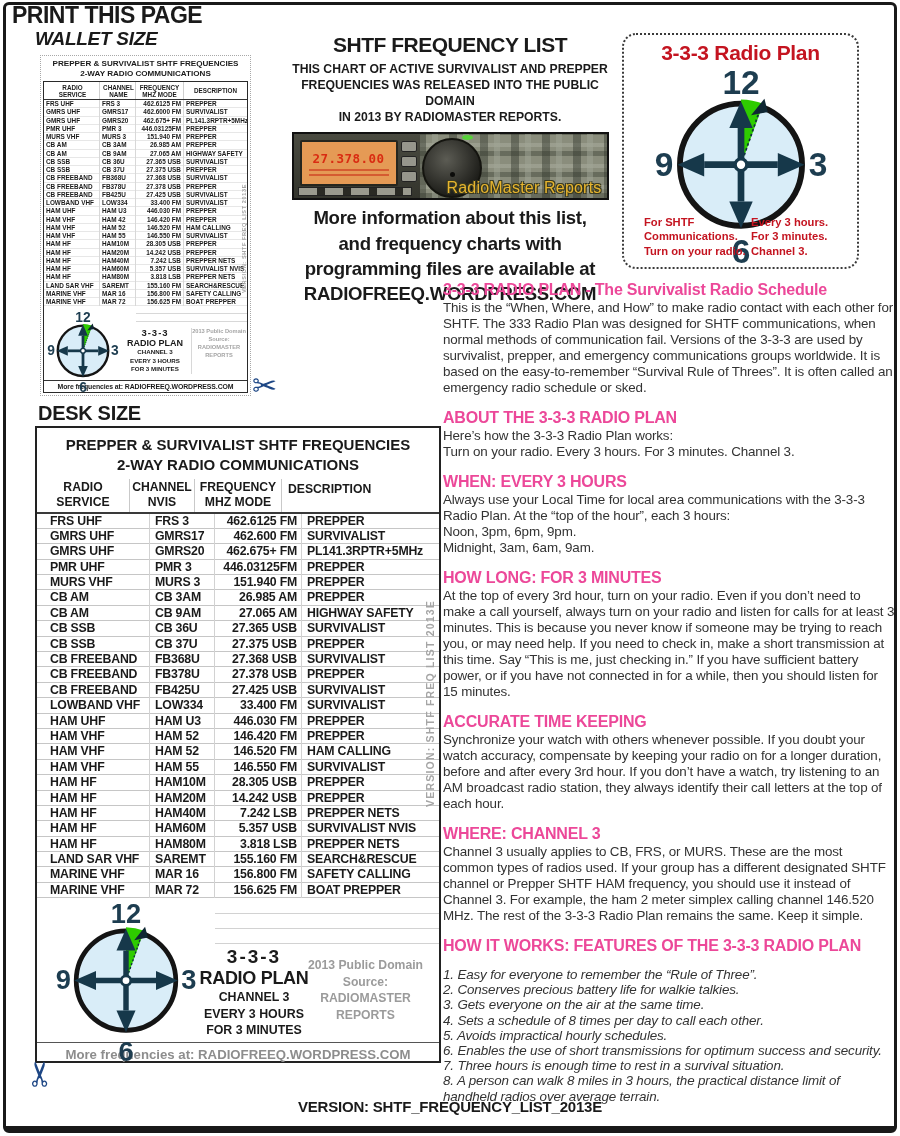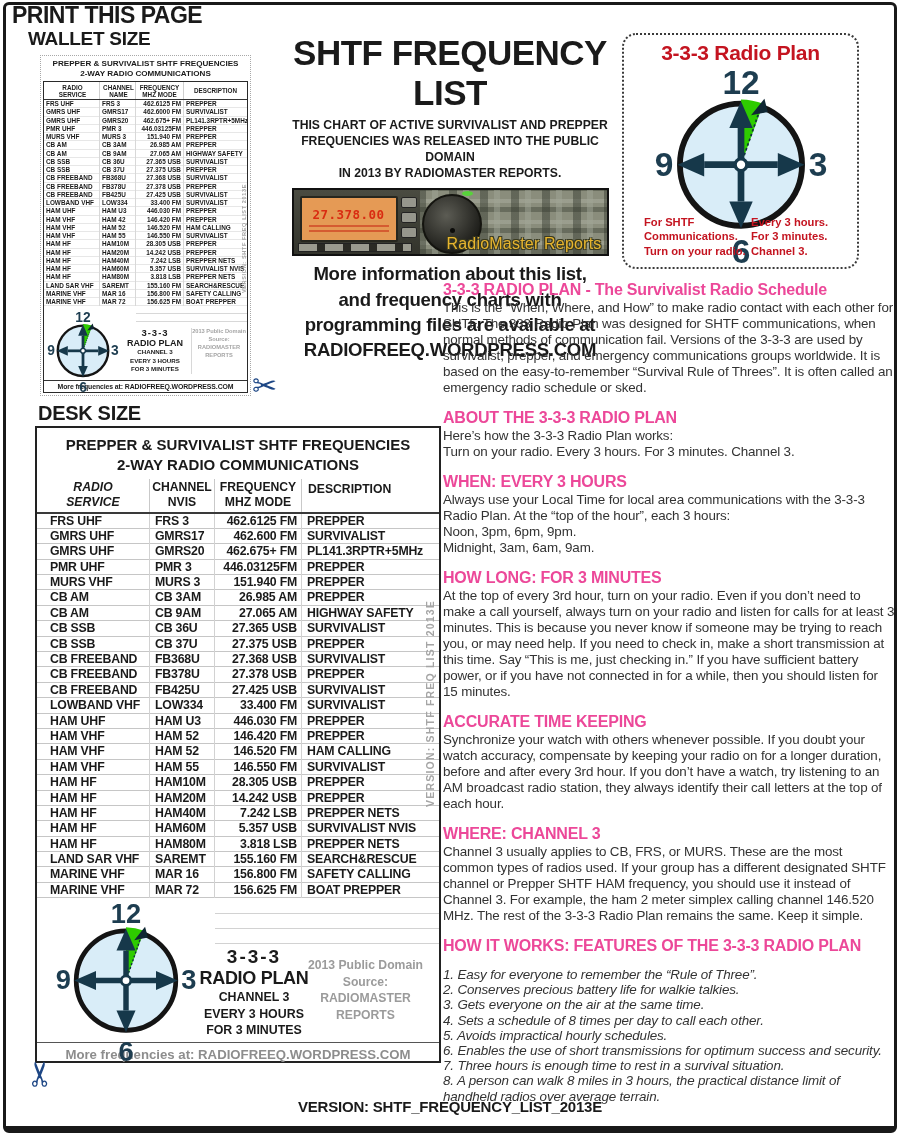--- a/index.html
+++ b/index.html
@@ -2,21 +2,21 @@
 <html><head>
 <meta charset="utf-8">
 <style>
   html,body{margin:0;padding:0;background:#fff;}
   .page{position:relative;width:900px;height:1136px;background:#fff;overflow:hidden;
         font-family:"Liberation Sans",sans-serif;color:#1a1a1a;}
   .frame{position:absolute;left:3px;top:2px;right:3px;bottom:3px;border:3px solid #191919;
          border-bottom-width:7px;border-radius:6px;pointer-events:none;}
   .print-title{position:absolute;left:12px;top:2px;font-size:23px;font-weight:bold;letter-spacing:-0.5px;}
   .size-label{position:absolute;font-size:19px;font-weight:bold;letter-spacing:-0.3px;}
-  .lbl-wallet{left:28px;top:28px;}
+  .lbl-wallet{left:35px;top:28px;font-style:italic;}
   .lbl-desk{left:38px;top:402px;font-size:20px;}
 
   
   .wallet-card{position:absolute;left:40px;top:55px;width:211px;height:341px;
                border:1.5px dotted #a8a8a8;box-sizing:border-box;background:#fff;}
   .w-title{font-size:8.1px;font-weight:bold;text-align:center;line-height:1.25;padding-top:3px;}
   .w-table{position:relative;margin:2px 2px 0 2px;border:1.5px solid #2a2a2a;}
   .w-head{display:flex;border-bottom:1px solid #333;font-size:6.3px;font-weight:bold;}
   .w-head span{display:flex;align-items:center;justify-content:center;text-align:center;
                white-space:pre-line;height:17px;box-sizing:border-box;border-right:1px solid #cfcfcf;}
@@ -42,21 +42,21 @@
   .wpsmall{font-size:6.2px;font-weight:bold;line-height:1.3;}
   .w-source{position:absolute;right:1px;top:6px;width:54px;text-align:center;color:#a5a5a5;
             font-weight:bold;font-size:5.7px;line-height:1.4;white-space:pre-line;border-left:1px solid #d8d8d8;height:46px;}
   .w-footer{border-top:1px solid #333;font-size:6.9px;font-weight:bold;text-align:center;
             padding:2px 0;letter-spacing:-0.1px;}
   .w-version{position:absolute;right:3px;top:128px;writing-mode:vertical-rl;transform:rotate(180deg);
              color:#a5a5a5;font-size:5.6px;font-weight:bold;letter-spacing:0.6px;}
 
   
   .center-block{position:absolute;left:278px;top:33px;width:344px;text-align:center;}
-  .main-title{font-size:35px;font-weight:bold;letter-spacing:-0.5px;}
+  .main-title{font-size:21px;font-weight:bold;letter-spacing:-0.5px;}
   .subtitle{font-size:12.2px;font-weight:bold;line-height:1.3;margin-top:5px;white-space:pre-line;}
   .radio{position:relative;margin:7px auto 0;width:313px;height:64px;border:2px solid #111;
          background:#8a8d7c;overflow:hidden;
          background-image:
           repeating-linear-gradient(90deg, rgba(50,55,45,.45) 0 8px, rgba(0,0,0,0) 8px 14px, rgba(160,165,150,.5) 14px 20px, rgba(0,0,0,0) 20px 31px),
           repeating-linear-gradient(0deg, rgba(70,75,62,.5) 0 5px, rgba(0,0,0,0) 5px 9px, rgba(185,188,175,.35) 9px 13px, rgba(0,0,0,0) 13px 21px);}
   .radio-body{position:absolute;left:0;top:0;width:126px;height:100%;
               background:linear-gradient(180deg,#4a4b41,#33342c);}
   .radio-body::after{content:"";position:absolute;left:4px;bottom:2px;width:112px;height:7px;
               background:repeating-linear-gradient(90deg,#9a9a8e 0 18px,#2a2a24 18px 26px);border:1px solid #222;}
@@ -95,21 +95,21 @@
 
   
   .desk-table{position:absolute;left:35px;top:426px;width:406px;height:637px;box-sizing:border-box;
               border:2.5px solid #222;background:#fff;}
   .d-title{font-size:15px;font-weight:bold;text-align:center;line-height:1.35;padding-top:7px;}
   .d-head{display:flex;border-bottom:2px solid #3a3a3a;margin-top:3px;}
   .d-head span{display:flex;align-items:center;justify-content:center;text-align:center;
                white-space:pre-line;height:33px;font-size:12.2px;font-weight:bold;
                box-sizing:border-box;border-right:1px solid #c9c9c9;line-height:1.2;}
   .d-head span:last-child{border-right:none;justify-content:flex-start;padding-left:6px;align-items:flex-start;padding-top:3px;}
-  .d-head .h1{width:113px;font-style:italic;} .d-head .h2{width:65px;} .d-head .h3{width:87px;} .d-head .h4{flex:1;}
+  .d-head .h1{width:93px;} .d-head .h2{width:65px;} .d-head .h3{width:87px;} .d-head .h4{flex:1;}
   .d-row{display:flex;height:15.4px;line-height:15.6px;font-size:12.3px;font-weight:bold;
          box-shadow:inset 0 -1px #c6c6c6;white-space:nowrap;letter-spacing:-0.2px;}
   .d-row span{box-sizing:border-box;border-right:1px solid #d2d2d2;overflow:hidden;}
   .d-row span:last-child{border-right:none;}
   .d-row .c1{width:113px;padding-left:13px;}
   .d-row .c2{width:65px;padding-left:5px;}
   .d-row .c3{width:87px;text-align:right;padding-right:4px;}
   .d-row .c4{flex:1;padding-left:5px;}
   .derow{height:15.4px;position:relative;}
   .derow::after{content:"";position:absolute;left:178px;right:0;bottom:0;border-bottom:1px solid #d2d2d2;}

